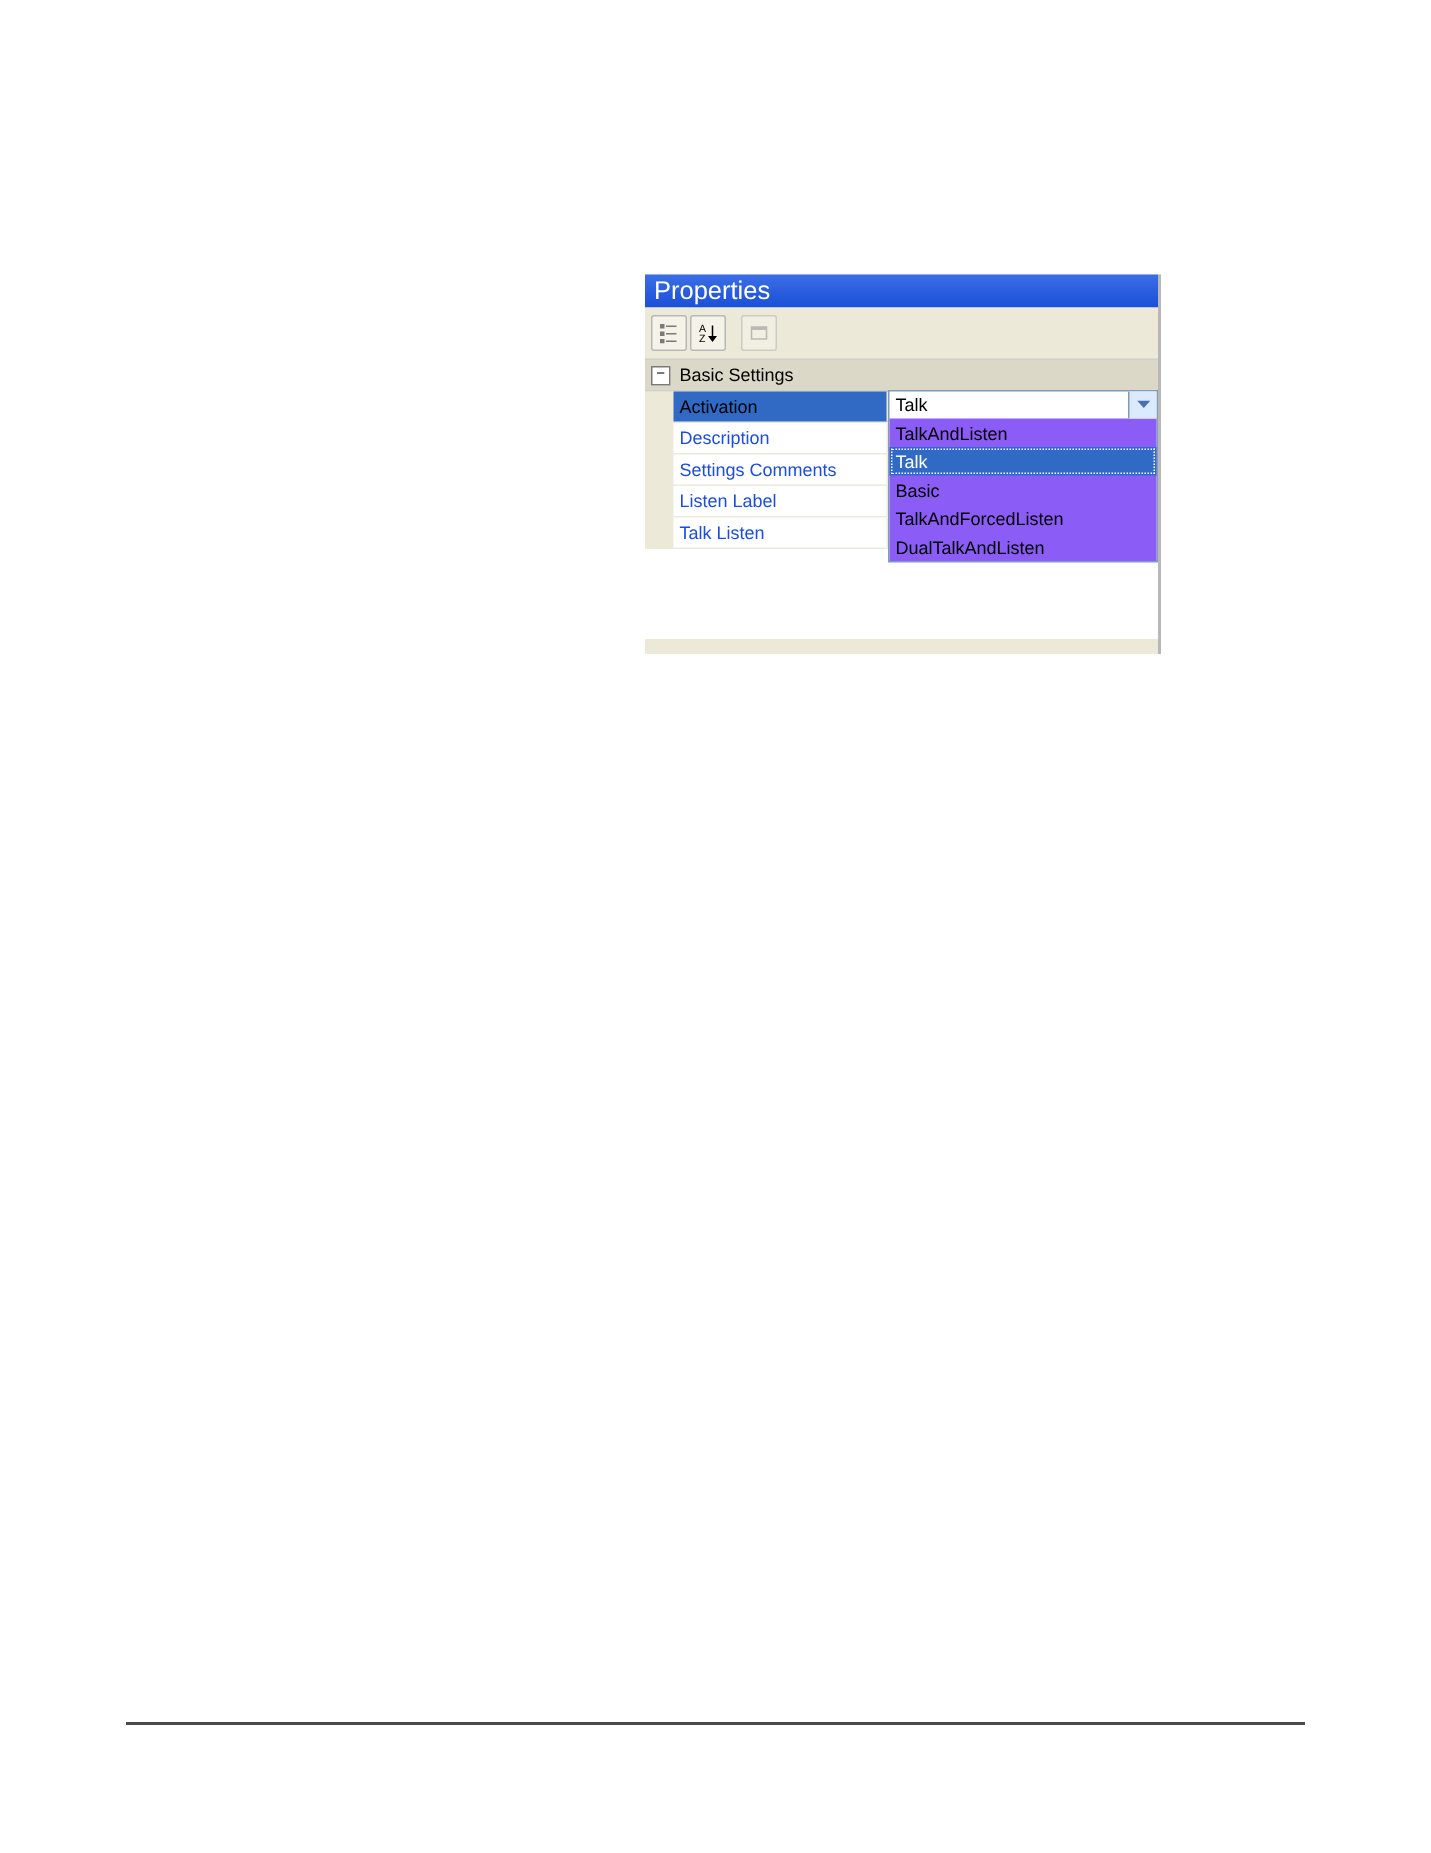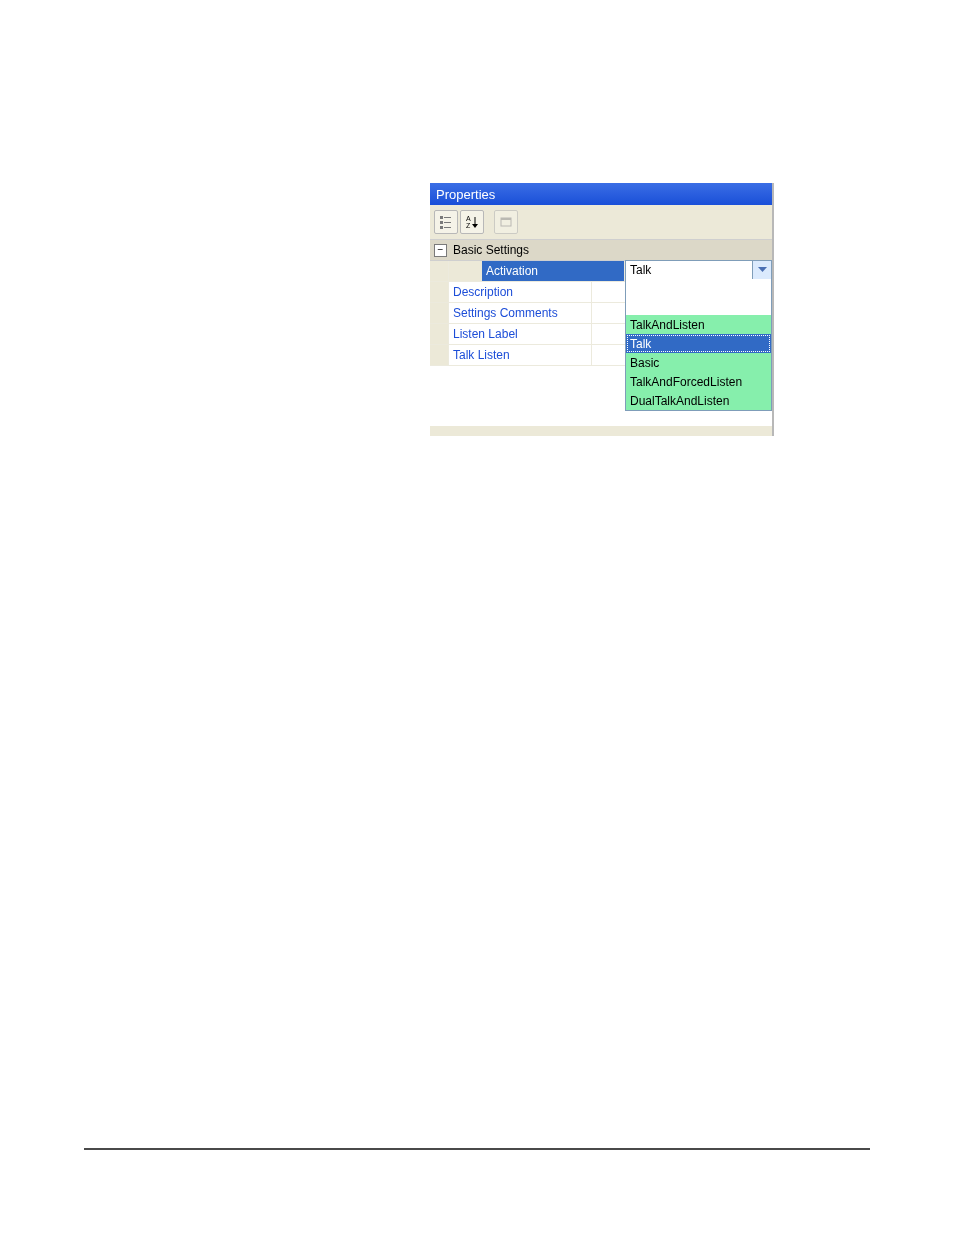--- a/index.html
+++ b/index.html
@@ -22,21 +22,21 @@
     background: #ece9d8;
     box-sizing: border-box;
   }
   .titlebar {
     height: 22px;
     background: linear-gradient(to bottom, #3b6ee5, #1a4fd8);
     color: #ffffff;
     display: flex;
     align-items: center;
     padding-left: 6px;
-    font-size: 13px;
+    font-size: 17px;
   }
   .toolbar {
     height: 30px;
     background: #ece9d8;
     display: flex;
     align-items: center;
     padding: 2px 4px;
     gap: 2px;
     border-bottom: 1px solid #cfcfcf;
   }
@@ -86,21 +86,21 @@
   }
   .name-cell {
     width: 138px;
     padding-left: 4px;
     display: flex;
     align-items: center;
     background: #ffffff;
     color: #1d4ed8;
     border-right: 1px solid #eceadd;
   }
-  .name-cell.sel { background: #316ac5; color: #ffffff; margin-left: 33px; }
+  .name-cell.sel { background: #316ac5; color: #000000; }
   .val-area {
     flex: 1;
     position: relative;
     background: #ffffff;
     padding-left: 44px;
   }
   .text-cell {
     height: 100%;
     display: flex;
     align-items: center;
@@ -123,22 +123,21 @@
   .combo-btn {
     position: absolute;
     right: 0; top: 0;
     width: 18px; height: 18px;
     background: #dbeafd;
     border-left: 1px solid #7f9db9;
     display: flex; align-items: center; justify-content: center;
   }
   .combo-btn svg { display: block; }
   .dropdown {
-    background: #86efac;
-    margin-top: 36px;
+    background: #8b5cf6;
   }
   .opt {
     height: 19px;
     display: flex;
     align-items: center;
     padding-left: 4px;
   }
   .opt.hl {
     background: #316ac5;
     color: #ffffff;

